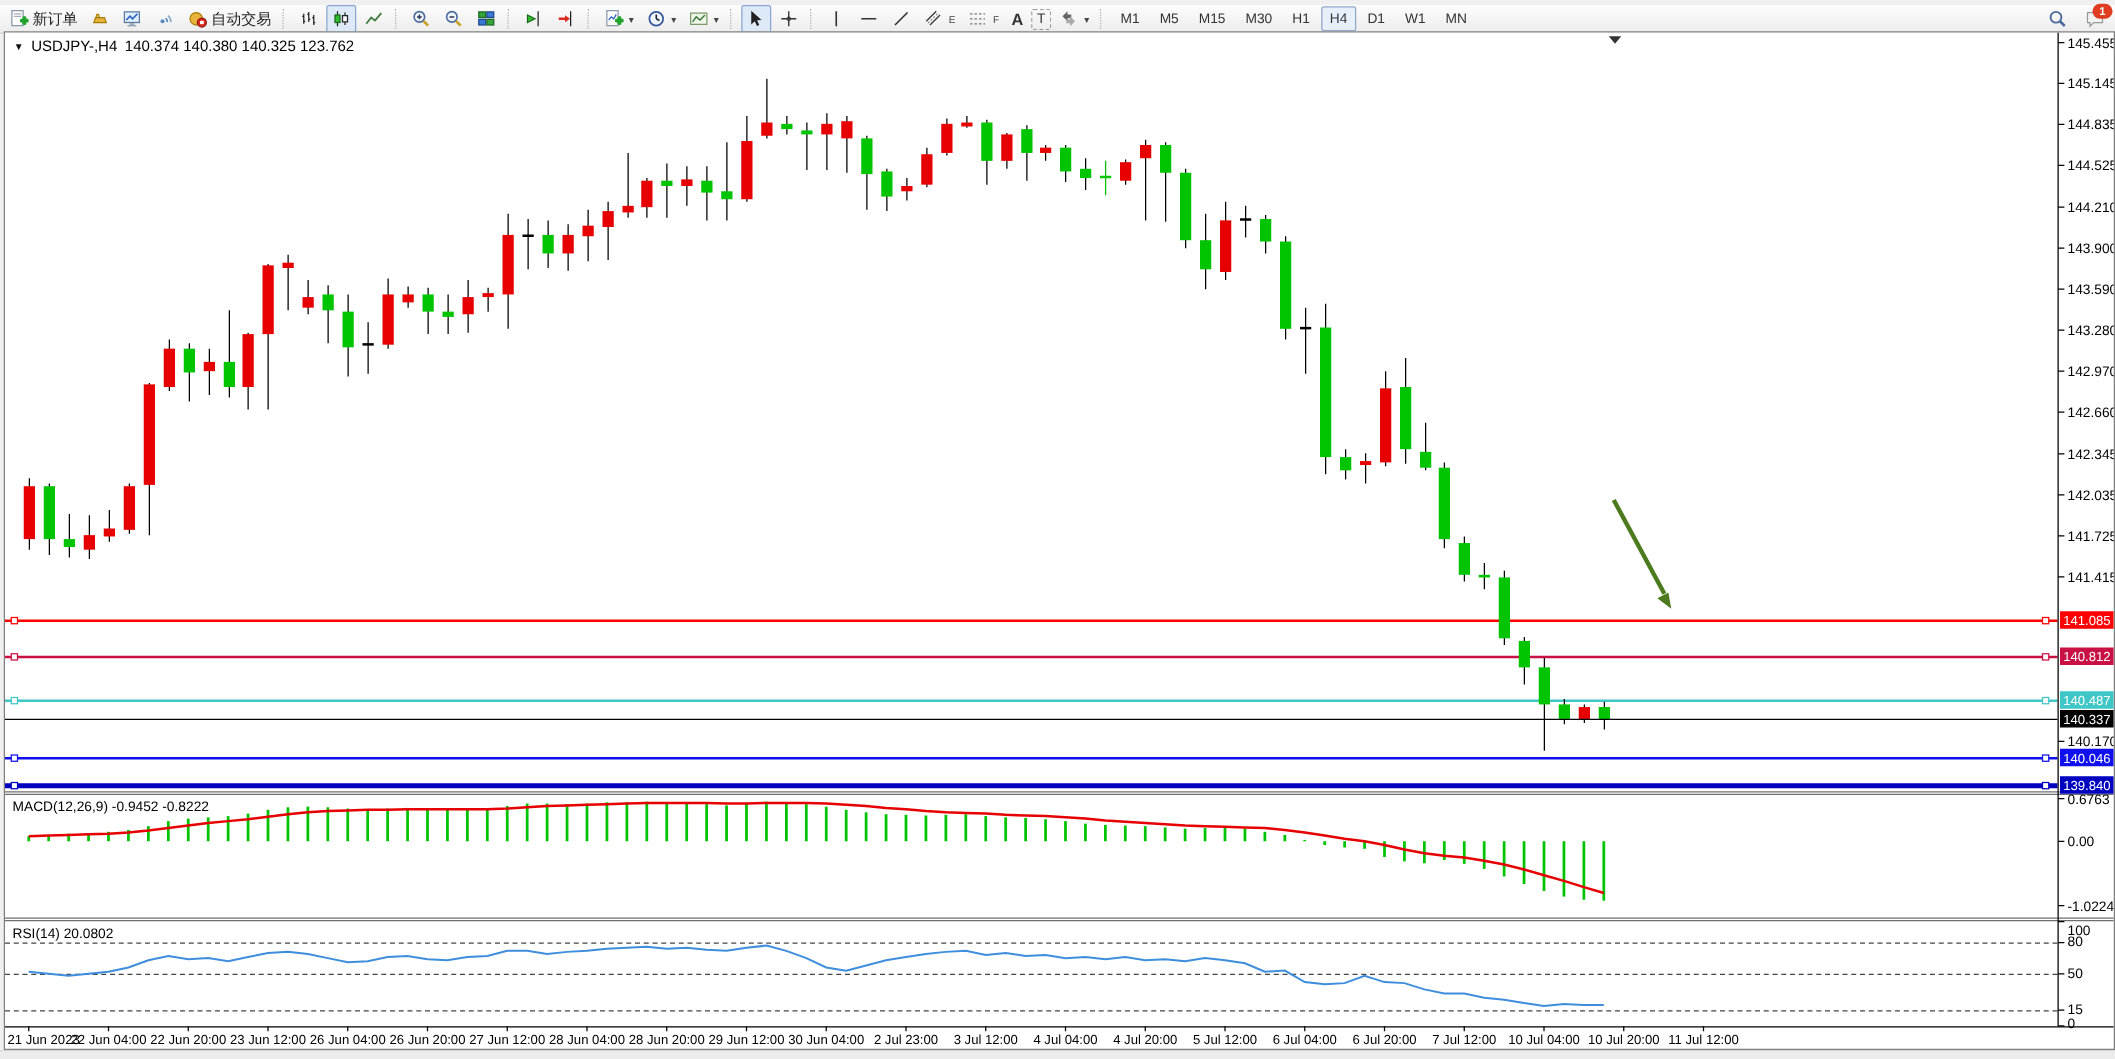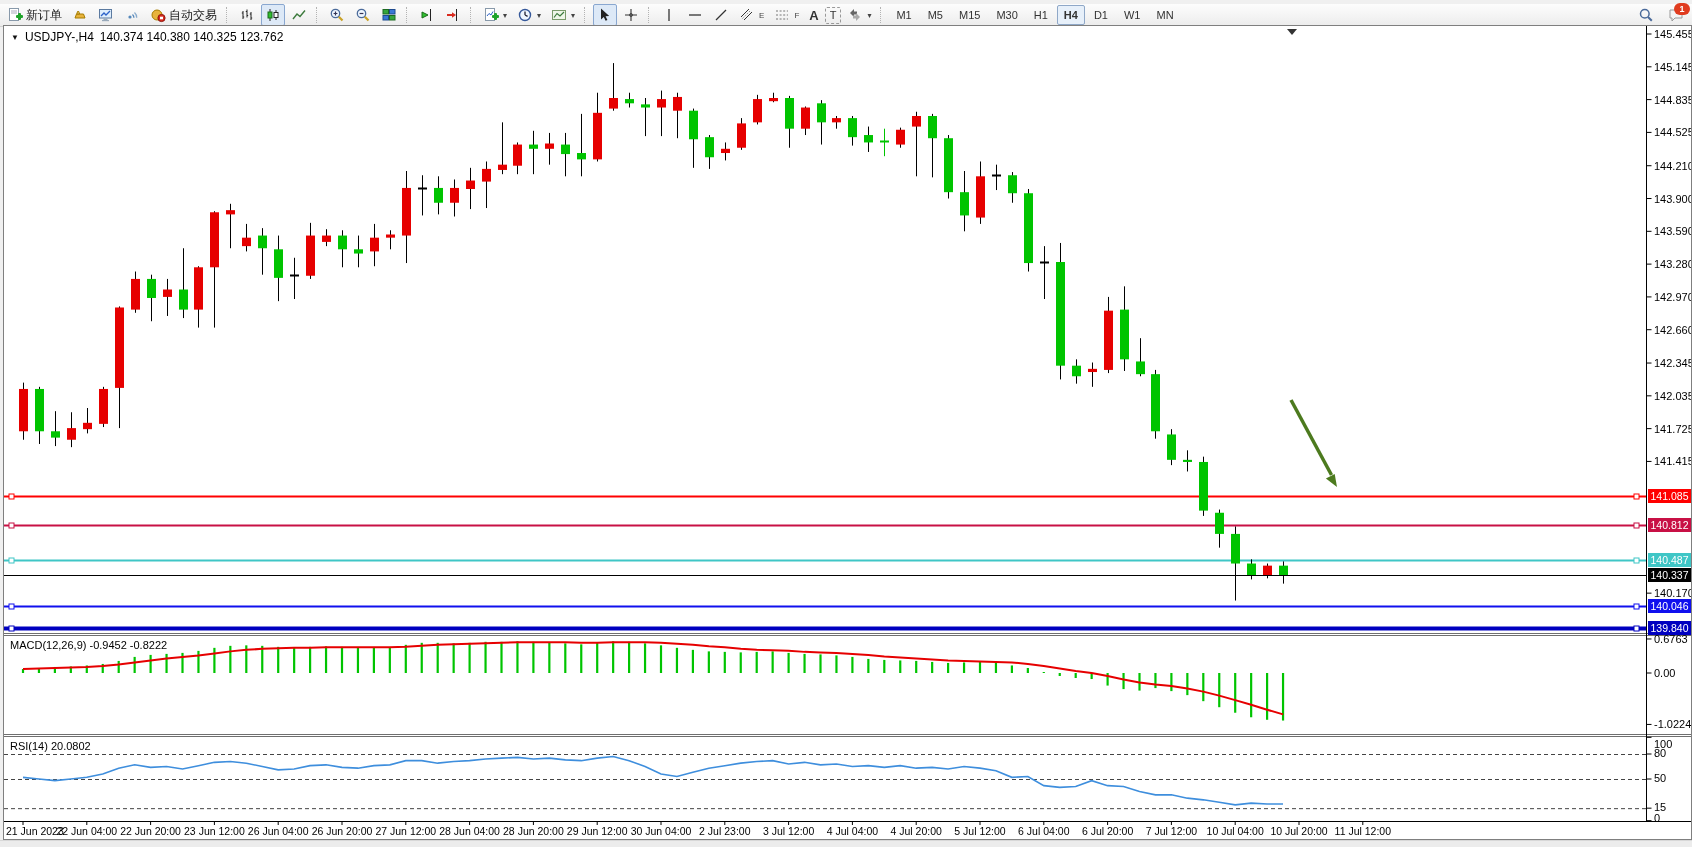--- a/index.html
+++ b/index.html
@@ -8,21 +8,21 @@
   .toolbar{position:absolute;left:0;top:4px;width:1692px;height:23px;display:flex;align-items:center;
            background:linear-gradient(#fdfdfd,#ececec);border-bottom:1px solid #cfcfcf;padding-left:2px;box-sizing:border-box;}
   .tb-sep{width:4px;height:16px;border-left:1px dotted #b3b3b3;margin:0 3px 0 4px;flex:0 0 auto;}
   .tb-btn{display:inline-flex;align-items:center;gap:3px;height:20px;padding:0 3px;margin:0 1px;
           border:1px solid transparent;border-radius:2px;font-size:12px;color:#222;white-space:nowrap;cursor:default;}
   .tb-btn.active{background:#dde9f7;border-color:#89a7d0;}
   .tb-btn .dd{font-size:8px;color:#444;margin-left:1px;}
   .tbi{width:16px;height:16px;display:block;}
   .tf-btn{display:inline-flex;align-items:center;justify-content:center;height:18px;padding:0 6px;margin:12px 1px;
           font-size:11px;color:#333;border:1px solid transparent;border-radius:2px;}
-  .tf-btn.active{background:#e7f0fa;border-color:#8fa8c8;font-weight:bold;}
+  .tf-btn.active{background:#e7f0fa;border-color:#8fa8c8;}
   .tb-right{margin-left:auto;display:flex;align-items:center;margin-right:8px;}
   .chat-wrap{position:relative;margin-left:14px;}
   .badge{position:absolute;top:-4px;right:-6px;min-width:12px;height:12px;border-radius:7px;background:#e03c1f;
          color:#fff;font-size:9px;font-weight:bold;display:flex;align-items:center;justify-content:center;padding:0 2px;}
   
   .chart-client{position:absolute;left:3px;top:25px;width:1687px;height:813px;background:#ffffff;
                 border:1px solid #7f7f7f;box-sizing:content-box;}
   .chart-client svg{position:absolute;left:0;top:0;}
   .chart-title{position:absolute;left:7px;top:4px;font-size:12px;color:#000;display:flex;align-items:center;gap:6px;z-index:5;}
   .chart-title .tri{font-size:8px;color:#111;}

